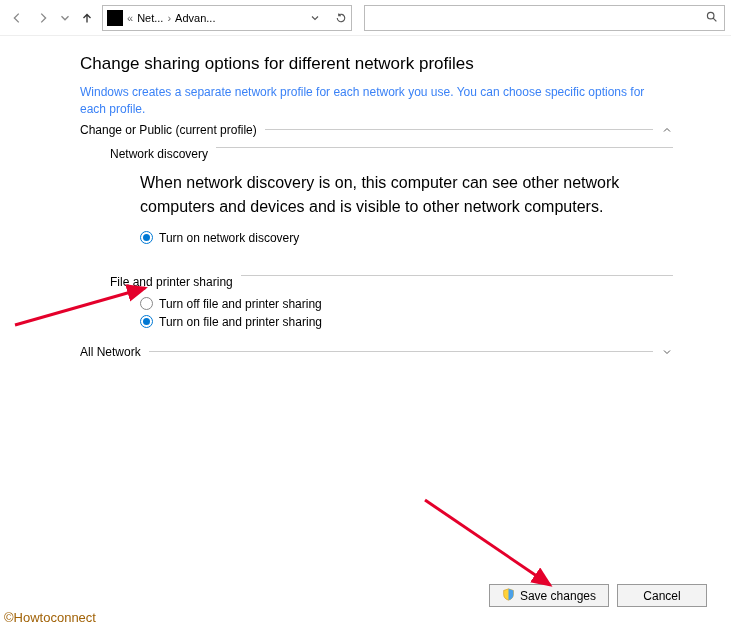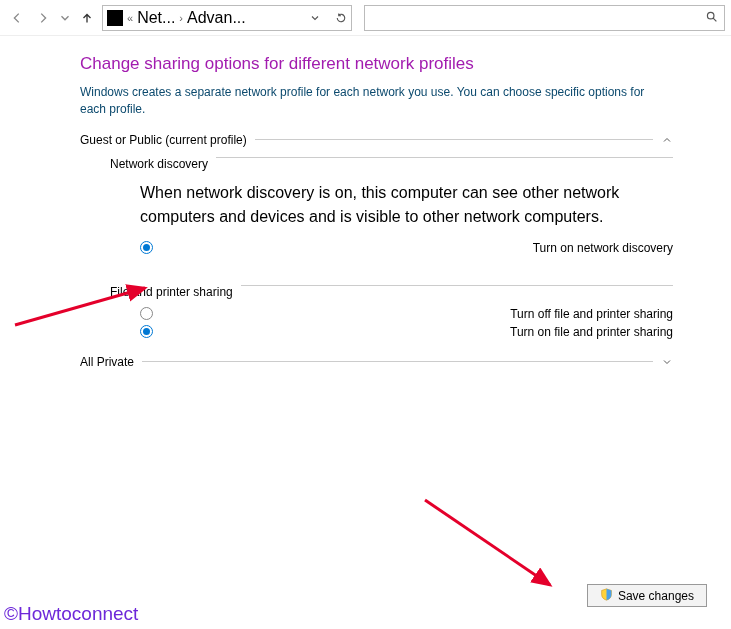--- a/index.html
+++ b/index.html
@@ -32,51 +32,51 @@
     .address-box {
       display: flex; align-items: center;
       height: 26px;
       border: 1px solid #bbb;
       padding: 0 4px;
       gap: 4px;
       width: 250px;
     }
     .addr-icon { width: 16px; height: 16px; background: #000; }
     .addr-sep { color: #666; font-size: 11px; }
-    .addr-text { font-size: 16px; white-space: nowrap; overflow: hidden; text-overflow: ellipsis; }
+    .addr-text { font-size: 11px; white-space: nowrap; overflow: hidden; text-overflow: ellipsis; }
     .addr-chev { margin-left: auto; display:flex; align-items:center; color:#555; }
     .addr-chev svg, .refresh-btn svg { width:12px; height:12px; stroke:currentColor; fill:none; stroke-width:1.5;}
     .refresh-btn { margin-left: 10px; color:#555; display:flex; align-items:center; cursor:pointer;}
     .search-box {
       margin-left: 8px; flex: 1; height: 26px;
       border: 1px solid #bbb;
       display: flex; align-items: center; padding: 0 6px;
     }
     .search-box input { border:none; outline:none; flex:1; font-size:12px; }
     .search-icon { color:#555; }
     .search-icon svg { width:13px; height:13px; stroke:currentColor; fill:none; stroke-width:1.5;}
     
     .content { padding: 18px 58px 10px 80px; }
-    .page-title { color: #a21caf; font-size: 17px; font-weight: 400; margin-bottom: 10px; }
-    .page-sub { font-size: 12px; color: #0c4a6e; line-height: 1.45; margin-bottom: 14px; }
+    .page-title { color: #000000; font-size: 17px; font-weight: 400; margin-bottom: 10px; }
+    .page-sub { font-size: 12px; color: #3b82f6; line-height: 1.45; margin-bottom: 4px; }
     .section {
       margin-bottom: 14px;
     }
     .section-hdr {
       display: flex; align-items: center; cursor: pointer;
       font-size: 12px;
     }
     .section-hdr .line { flex:1; height:1px; background:#ccc; margin: 0 8px; }
     .chev { color:#555; display:flex; align-items:center; }
     .chev svg { width:12px; height:12px; stroke:currentColor; fill:none; stroke-width:1.3;}
     .section-body { padding-left: 30px; padding-top: 10px; }
     .group-title { font-size:12px; margin-bottom:6px; display:flex; }
     .group-title .line { flex:1; height:1px; background:#ccc; margin-left:8px;}
     .group-desc { font-size:16px; line-height:1.5; padding: 4px 0 10px 30px; }
-    .radio-row { display:flex; align-items:center; gap:6px; padding: 2px 0 2px 30px; cursor:pointer;justify-content:space-between;}
+    .radio-row { display:flex; align-items:center; gap:6px; padding: 2px 0 2px 30px; cursor:pointer;}
     .radio {
       width:13px; height:13px; border-radius:50%;
       border:1px solid #888; display:flex; align-items:center; justify-content:center;
       flex-shrink:0;
     }
     .radio.selected { border-color:#0078d4; }
     .radio.selected::after { content:''; width:7px; height:7px; border-radius:50%; background:#0078d4; }
     .radio-label { font-size:12px; }
     
     .footer {
@@ -86,21 +86,21 @@
     .btn {
       height:23px; min-width:90px; padding:0 12px;
       border:1px solid #999; background:#f3f3f3;
       display:flex; align-items:center; justify-content:center;
       font-size:12px; cursor:pointer; gap:5px;
     }
     .shield-icon svg { width:13px; height:13px; }
     
     .watermark {
       position:absolute; left:4px; bottom:4px;
-      font-size:19px; color:#6d28d9;
+      font-size:13px; color:#a16207;
     }
     
     .arrow-svg { position:absolute; pointer-events:none; }
   </style>
 </head>
 <body>
 
 <div class="nav-bar">
   <div class="nav-btn">
     <svg viewBox="0 0 16 16">
@@ -152,21 +152,21 @@
   </div>
 </div>
 
 <div class="content">
   <div class="page-title">Change sharing options for different network profiles</div>
   <div class="page-sub">Windows creates a separate network profile for each network you use. You can choose specific options for each profile.</div>
 
 
   <div class="section">
     <div class="section-hdr">
-      <span>Guest or Public (current profile)</span>
+      <span>Change or Public (current profile)</span>
       <div class="line"></div>
       <div class="chev">
         <svg viewBox="0 0 16 16">
             <path d="M4 10 L8 6 L12 10"></path>
           </svg>
       </div>
     </div>
     <div class="section-body">
 
       <div class="group-title">
@@ -189,40 +189,43 @@
       </div>
       <div class="radio-row">
         <div class="radio selected"></div>
         <span class="radio-label">Turn on file and printer sharing</span>
       </div>
     </div>
   </div>
 
   <div class="section">
     <div class="section-hdr">
-      <span>All Private</span>
+      <span>All Network</span>
       <div class="line"></div>
       <div class="chev">
         <svg viewBox="0 0 16 16">
             <path d="M4 6 L8 10 L12 6"></path>
           </svg>
       </div>
     </div>
   </div>
 </div>
 
 <div class="footer">
   <div class="btn">
     <span class="shield-icon">
       <svg viewBox="0 0 16 16">
           <path d="M8 1 L14 3 V8 C14 12 11 14 8 15 C5 14 2 12 2 8 V3 Z" fill="#ffd23a" stroke="#c88700" stroke-width="0.6"></path>
           <path d="M8 1 L14 3 V8 C14 12 11 14 8 15 Z" fill="#4aa0e8"></path>
         </svg>
     </span>
     <span>Save changes</span>
+  </div>
+  <div class="btn">
+    <span>Cancel</span>
   </div>
 </div>
 
 <div class="watermark">©Howtoconnect</div>
 
 <svg class="arrow-svg" style="left:10px; top:270px;" width="150" height="70">
   <defs>
       <marker id="ah1" markerWidth="8" markerHeight="8" refX="6" refY="3" orient="auto">
         <path d="M0,0 L7,3 L0,6 Z" fill="#e4002b"></path>
       </marker>

